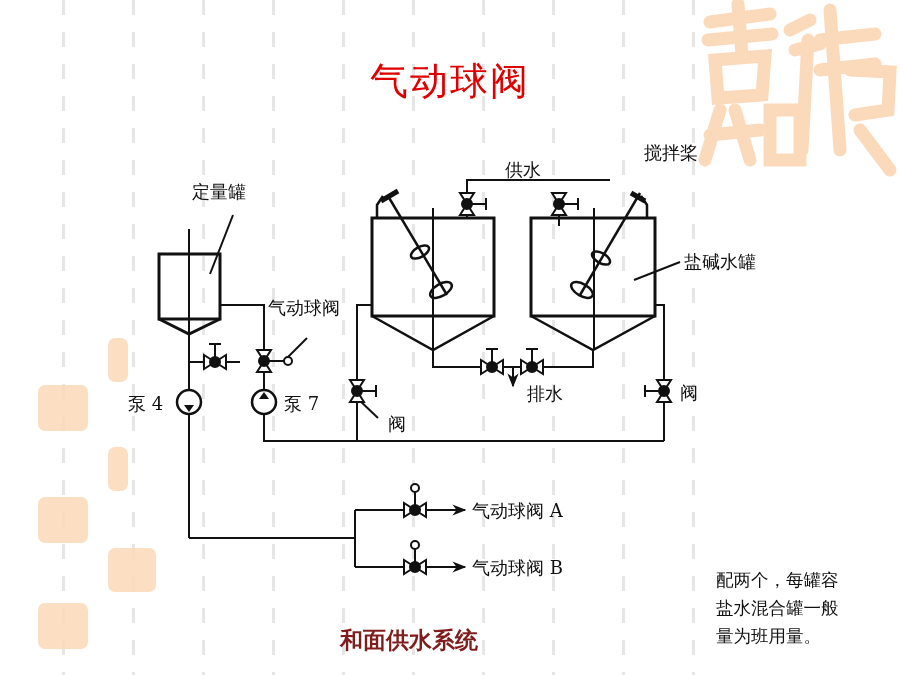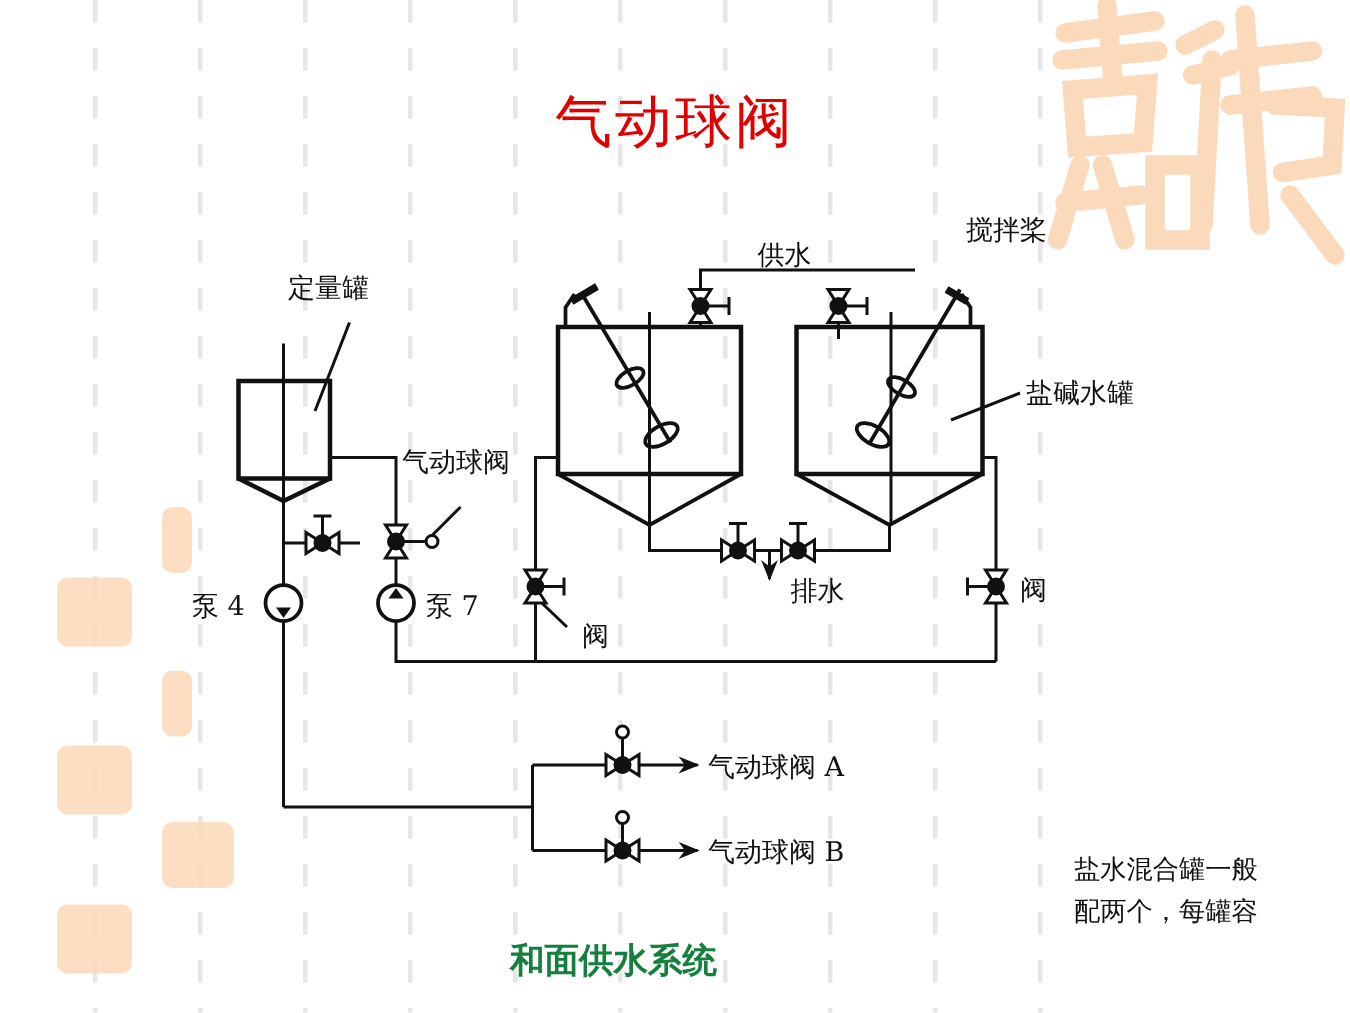--- a/index.html
+++ b/index.html
@@ -3,21 +3,21 @@
 <meta charset="utf-8">
 <style>
   html, body { margin:0; padding:0; }
   body { width:900px; height:675px; background:#ffffff; position:relative; overflow:hidden;
          font-family:"DejaVu Serif", serif; }
   .dash { position:absolute; width:3px; background:#e6e6e6; }
   .title { position:absolute; left:0; width:900px; top:56px; text-align:center;
            font-family:"DejaVu Serif", serif; font-size:38px; color:#e00000; letter-spacing:2px; }
   .lbl { position:absolute; font-family:"DejaVu Serif", serif; font-size:18px; color:#111; white-space:nowrap; }
   .caption { position:absolute; left:340px; top:625px; font-family:Liberation Serif, serif;
-             font-weight:bold; font-size:23px; color:#15803d; }
+             font-weight:bold; font-size:23px; color:#7f1d1d; }
   .note { position:absolute; left:716px; top:566px; width:170px; font-family:"DejaVu Sans", sans-serif;
           font-size:17.5px; line-height:28px; color:#111; }
   .note div { white-space:nowrap; }
   svg.diagram { position:absolute; left:0; top:0; }
   .seal { position:absolute; background:#fbd9b8; border-radius:7px; opacity:0.85;
           color:#fff; font-family:"DejaVu Serif", serif; font-weight:bold; overflow:hidden;
           text-align:center; }
   .deco-big { position:absolute; left:690px; top:0; width:210px; height:180px;
               color:#fbd6b4; font-family:"DejaVu Serif", serif; font-weight:bold; }
 </style>
@@ -425,15 +425,16 @@
 <div class="lbl" style="left:505px;top:158px;">供水</div>
 <div class="lbl" style="left:644px;top:141px;">搅拌桨</div>
 <div class="lbl" style="left:684px;top:250px;">盐碱水罐</div>
 <div class="lbl" style="left:527px;top:382px;">排水</div>
 <div class="lbl" style="left:472px;top:499px;">气动球阀 A</div>
 <div class="lbl" style="left:472px;top:556px;">气动球阀 B</div>
 
 <div class="caption">和面供水系统</div>
 
 <div class="note">
+  <div>配两个，每罐容</div>
   <div>盐水混合罐一般</div>
-  <div>配两个，每罐容</div>
+  <div>量为班用量。</div>
 </div>
 
 </body></html>

